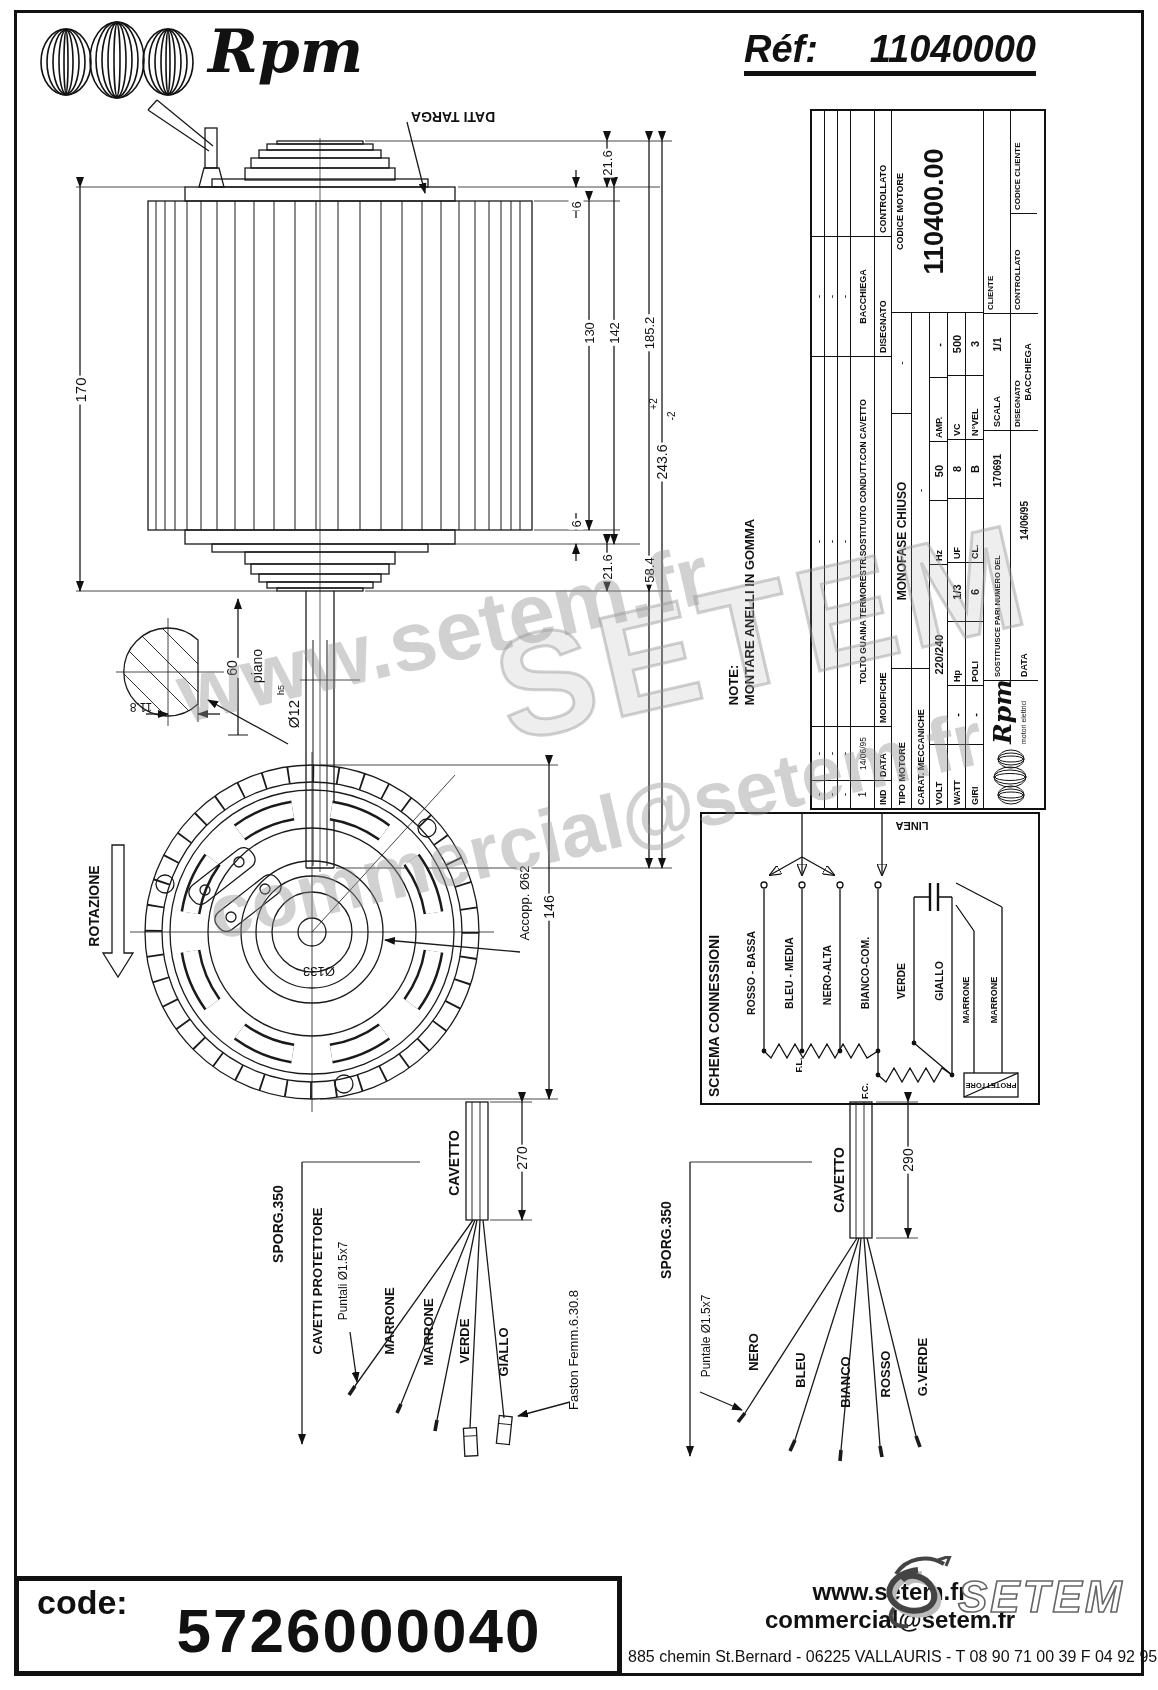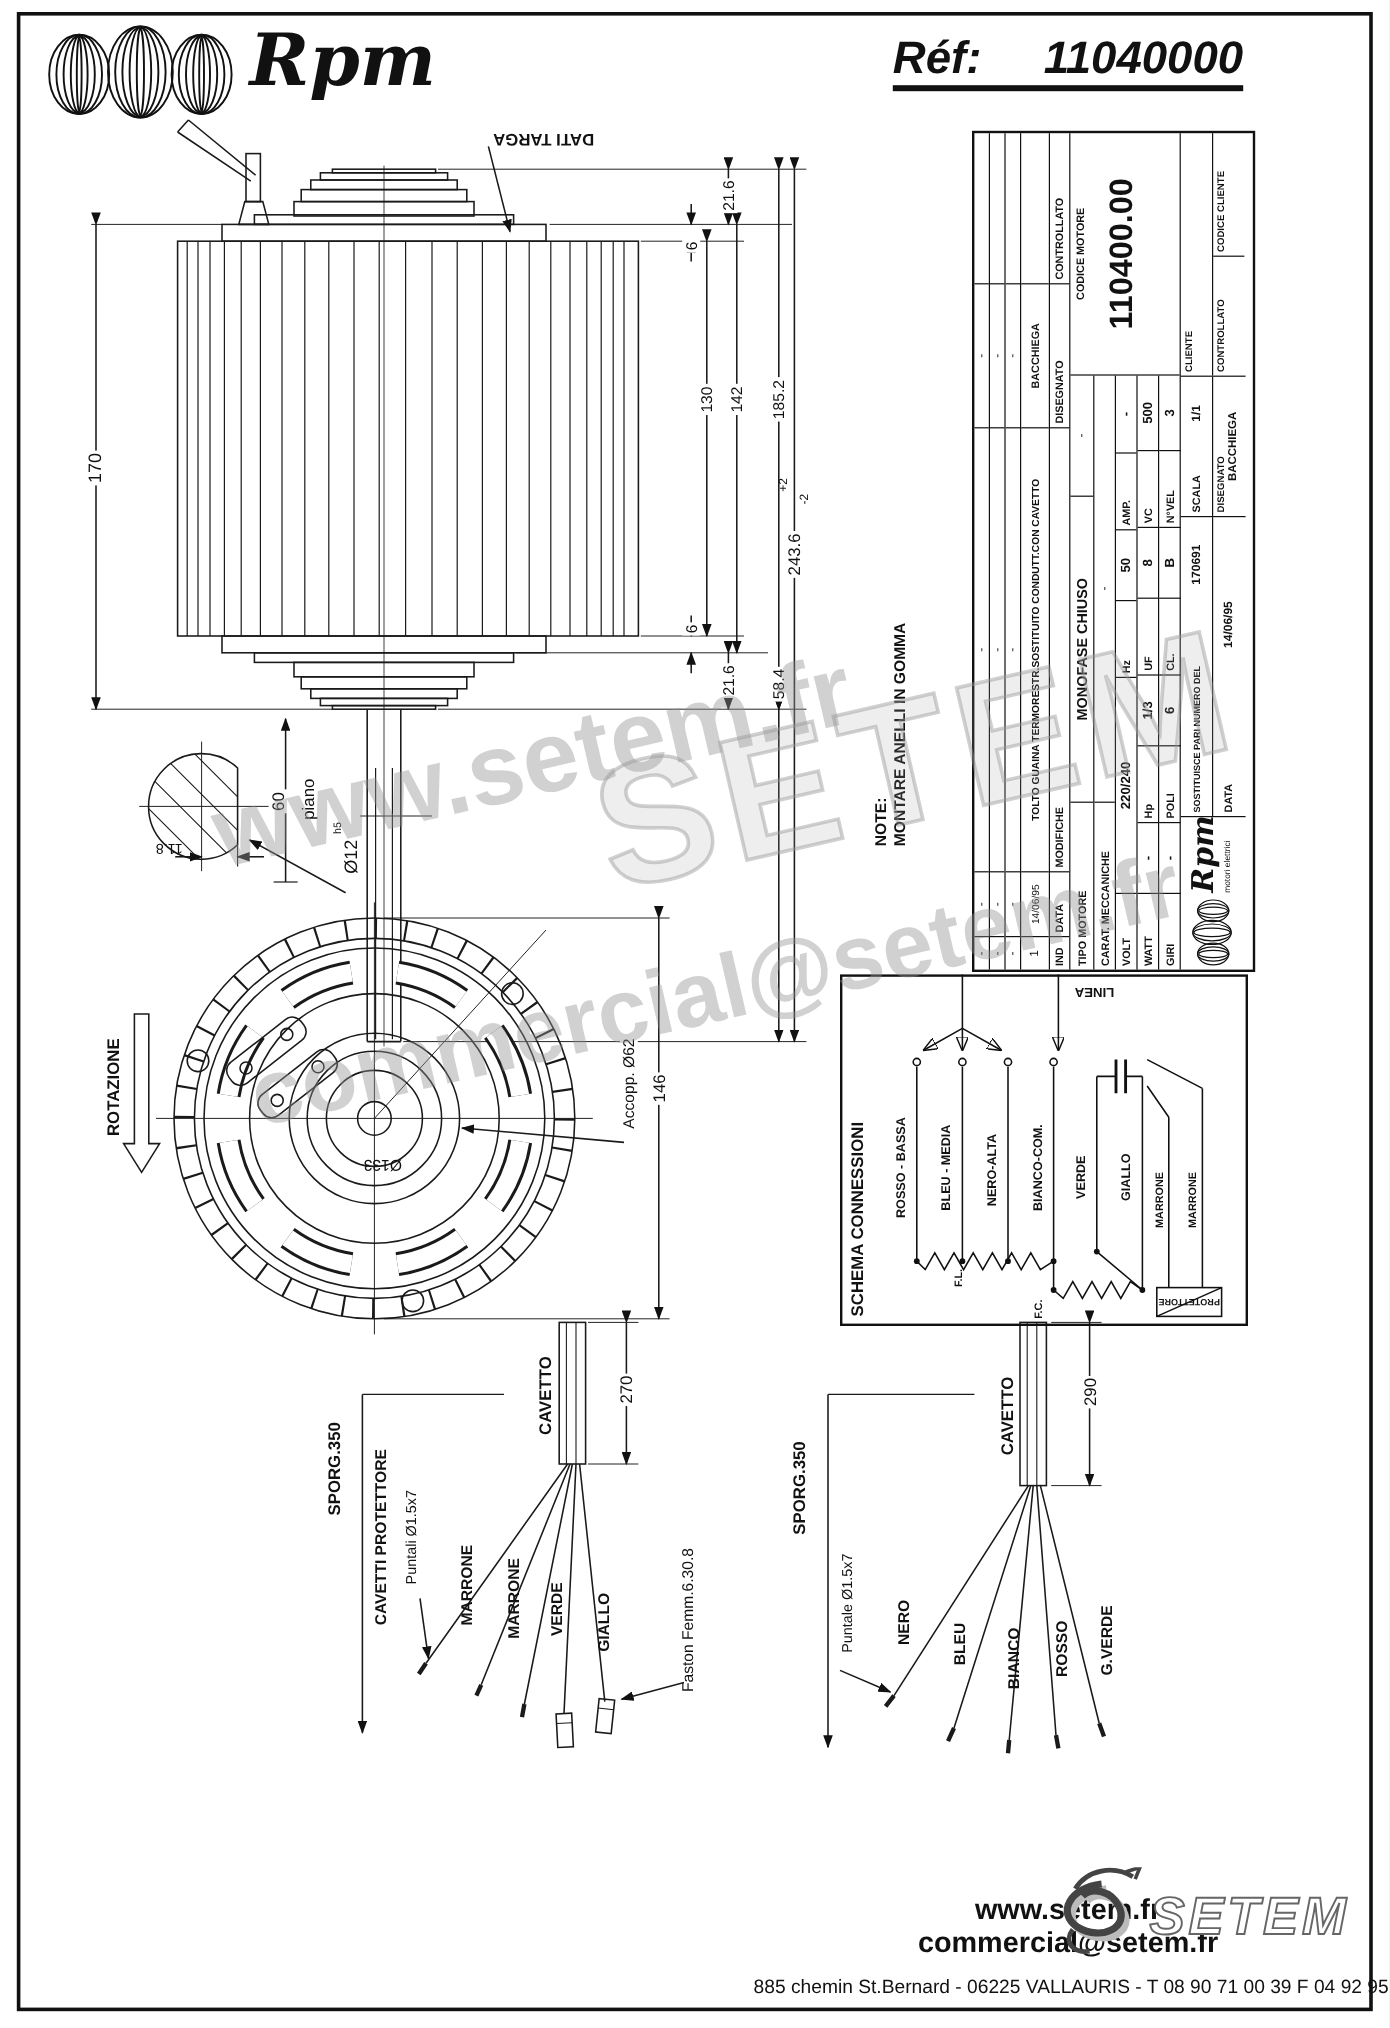--- a/index.html
+++ b/index.html
@@ -479,20 +479,24 @@
       <div class="cl" style="left:122px;top:199px;">VERDE</div>
       <div class="cl" style="left:122px;top:237px;">GIALLO</div>
       <div class="cl" style="left:38px;top:97px;font-size:9px;">F.L.</div>
       <div class="cl" style="left:12px;top:163px;font-size:9px;">F.C.</div>
       <div class="cl" style="left:103px;top:264px;font-size:9px;">MARRONE</div>
       <div class="cl" style="left:103px;top:292px;font-size:9px;">MARRONE</div>
       <div class="clv" style="left:18px;top:289px;font-size:7.5px;">PROTETTORE</div>
     </div>
   </div>
 
+  <div class="codebox">
+    <div class="code-label">code:</div>
+    <div class="code-value">5726000040</div>
+  </div>
   <div class="foot b" style="left:640px;top:1578px;width:500px;text-align:center;font-size:24px;">www.setem.fr</div>
   <div class="foot b" style="left:640px;top:1606px;width:500px;text-align:center;font-size:24px;">commercial@setem.fr</div>
   <div class="foot" style="left:628px;top:1648px;width:520px;text-align:center;font-size:16px;">885 chemin St.Bernard  -  06225 VALLAURIS  -  T 08 90 71 00 39   F 04 92 95 19 39</div>
   <svg style="position:absolute;left:856px;top:1556px;z-index:6;" width="292" height="100" viewBox="0 0 292 100">
     <g stroke="#bbb" fill="none" stroke-width="6" transform="translate(4,4)">
       <path d="M62,14 C36,17 24,38 42,50 C62,62 86,50 76,32 C70,20 54,16 46,24"></path>
     </g>
     <g stroke="#444" fill="none">
       <path d="M62,14 C36,17 24,38 42,50 C62,62 86,50 76,32 C70,20 54,16 46,24" stroke-width="6"></path>
       <path d="M40,18 C50,2 72,-2 88,8" stroke-width="4"></path>

